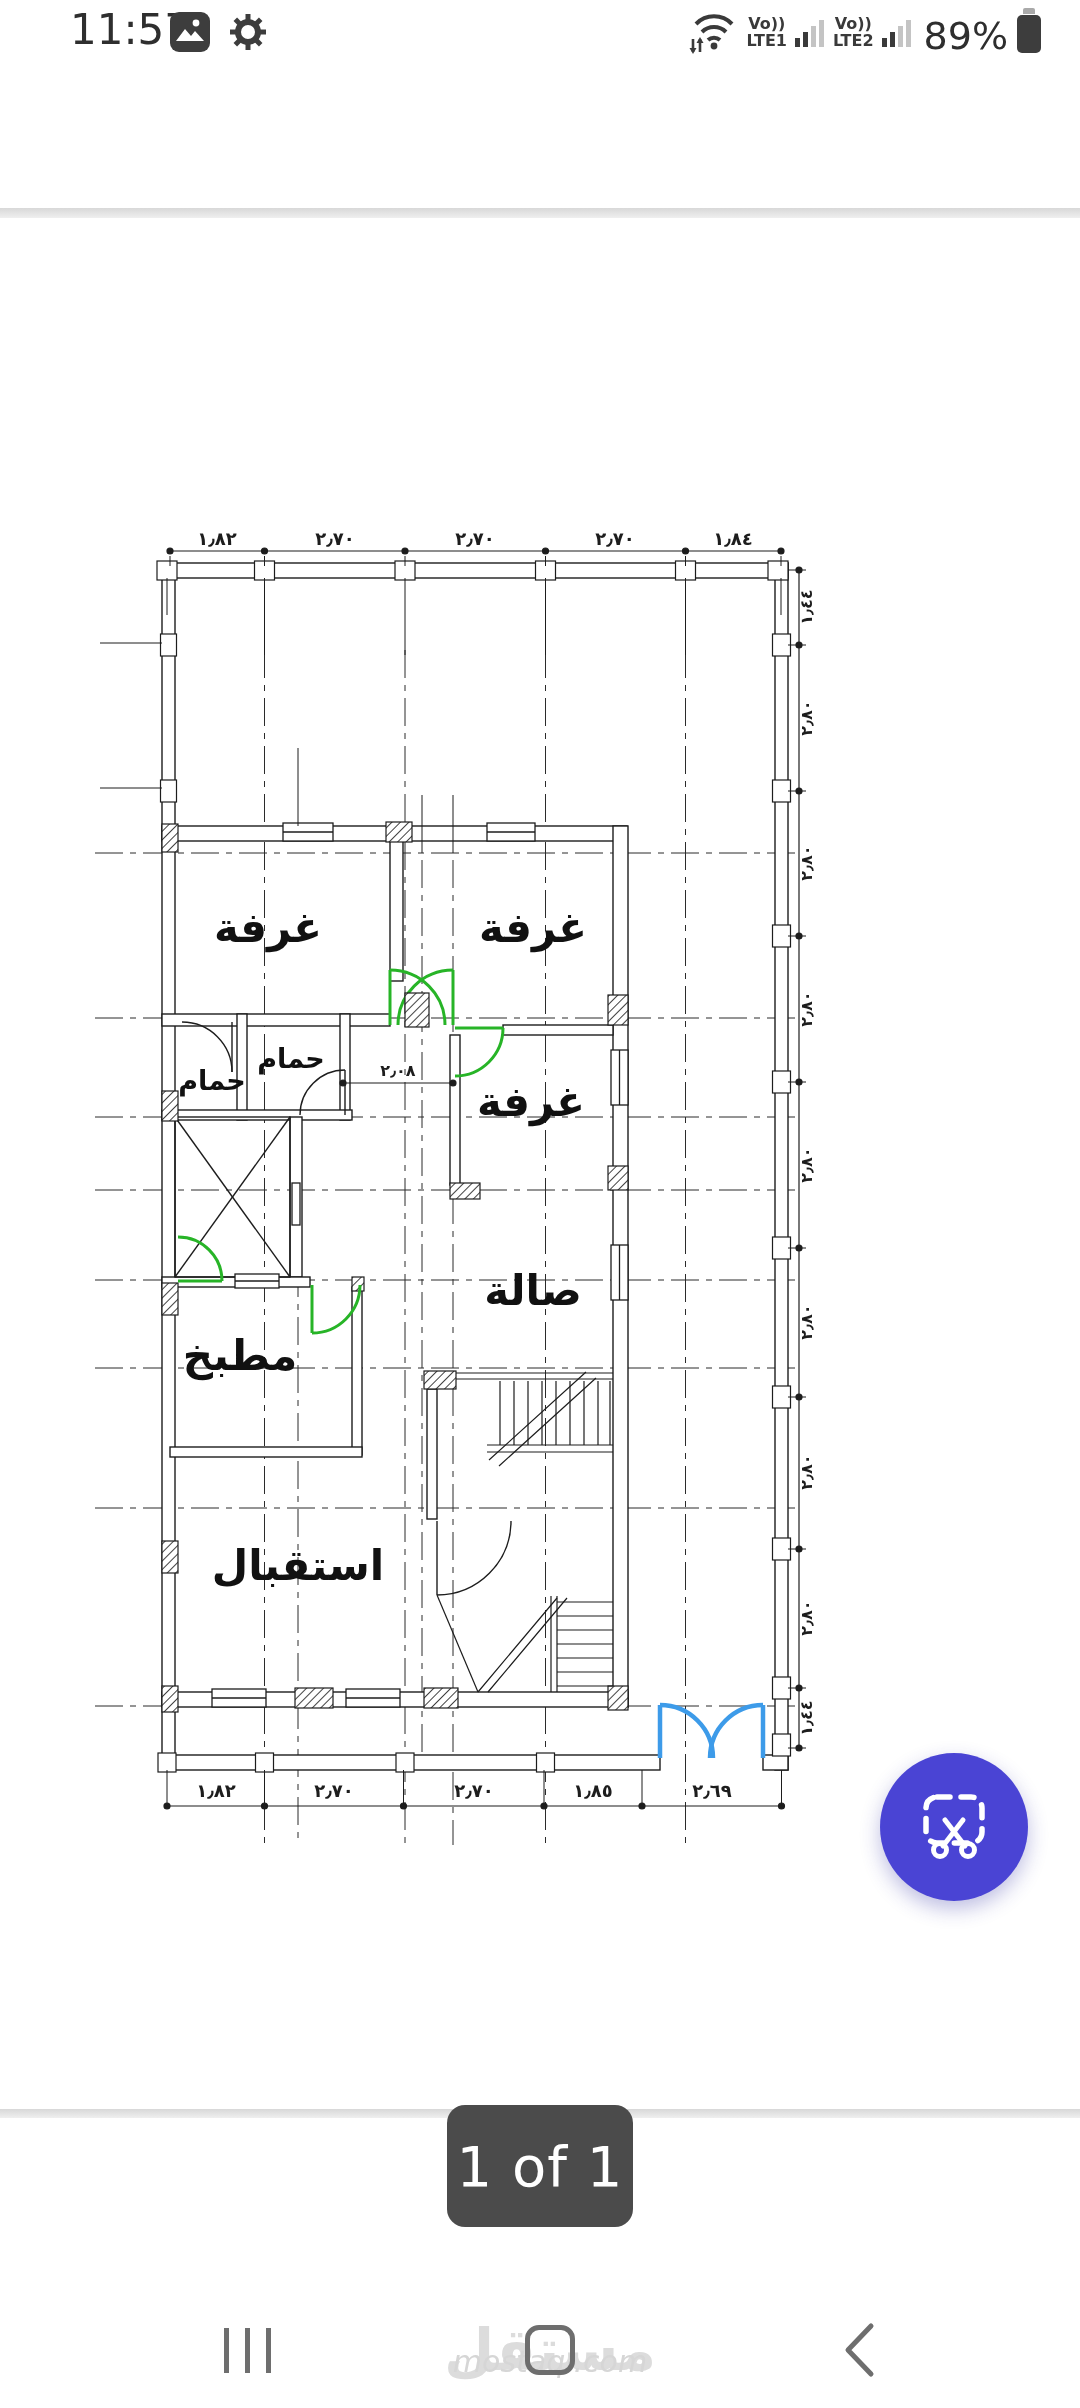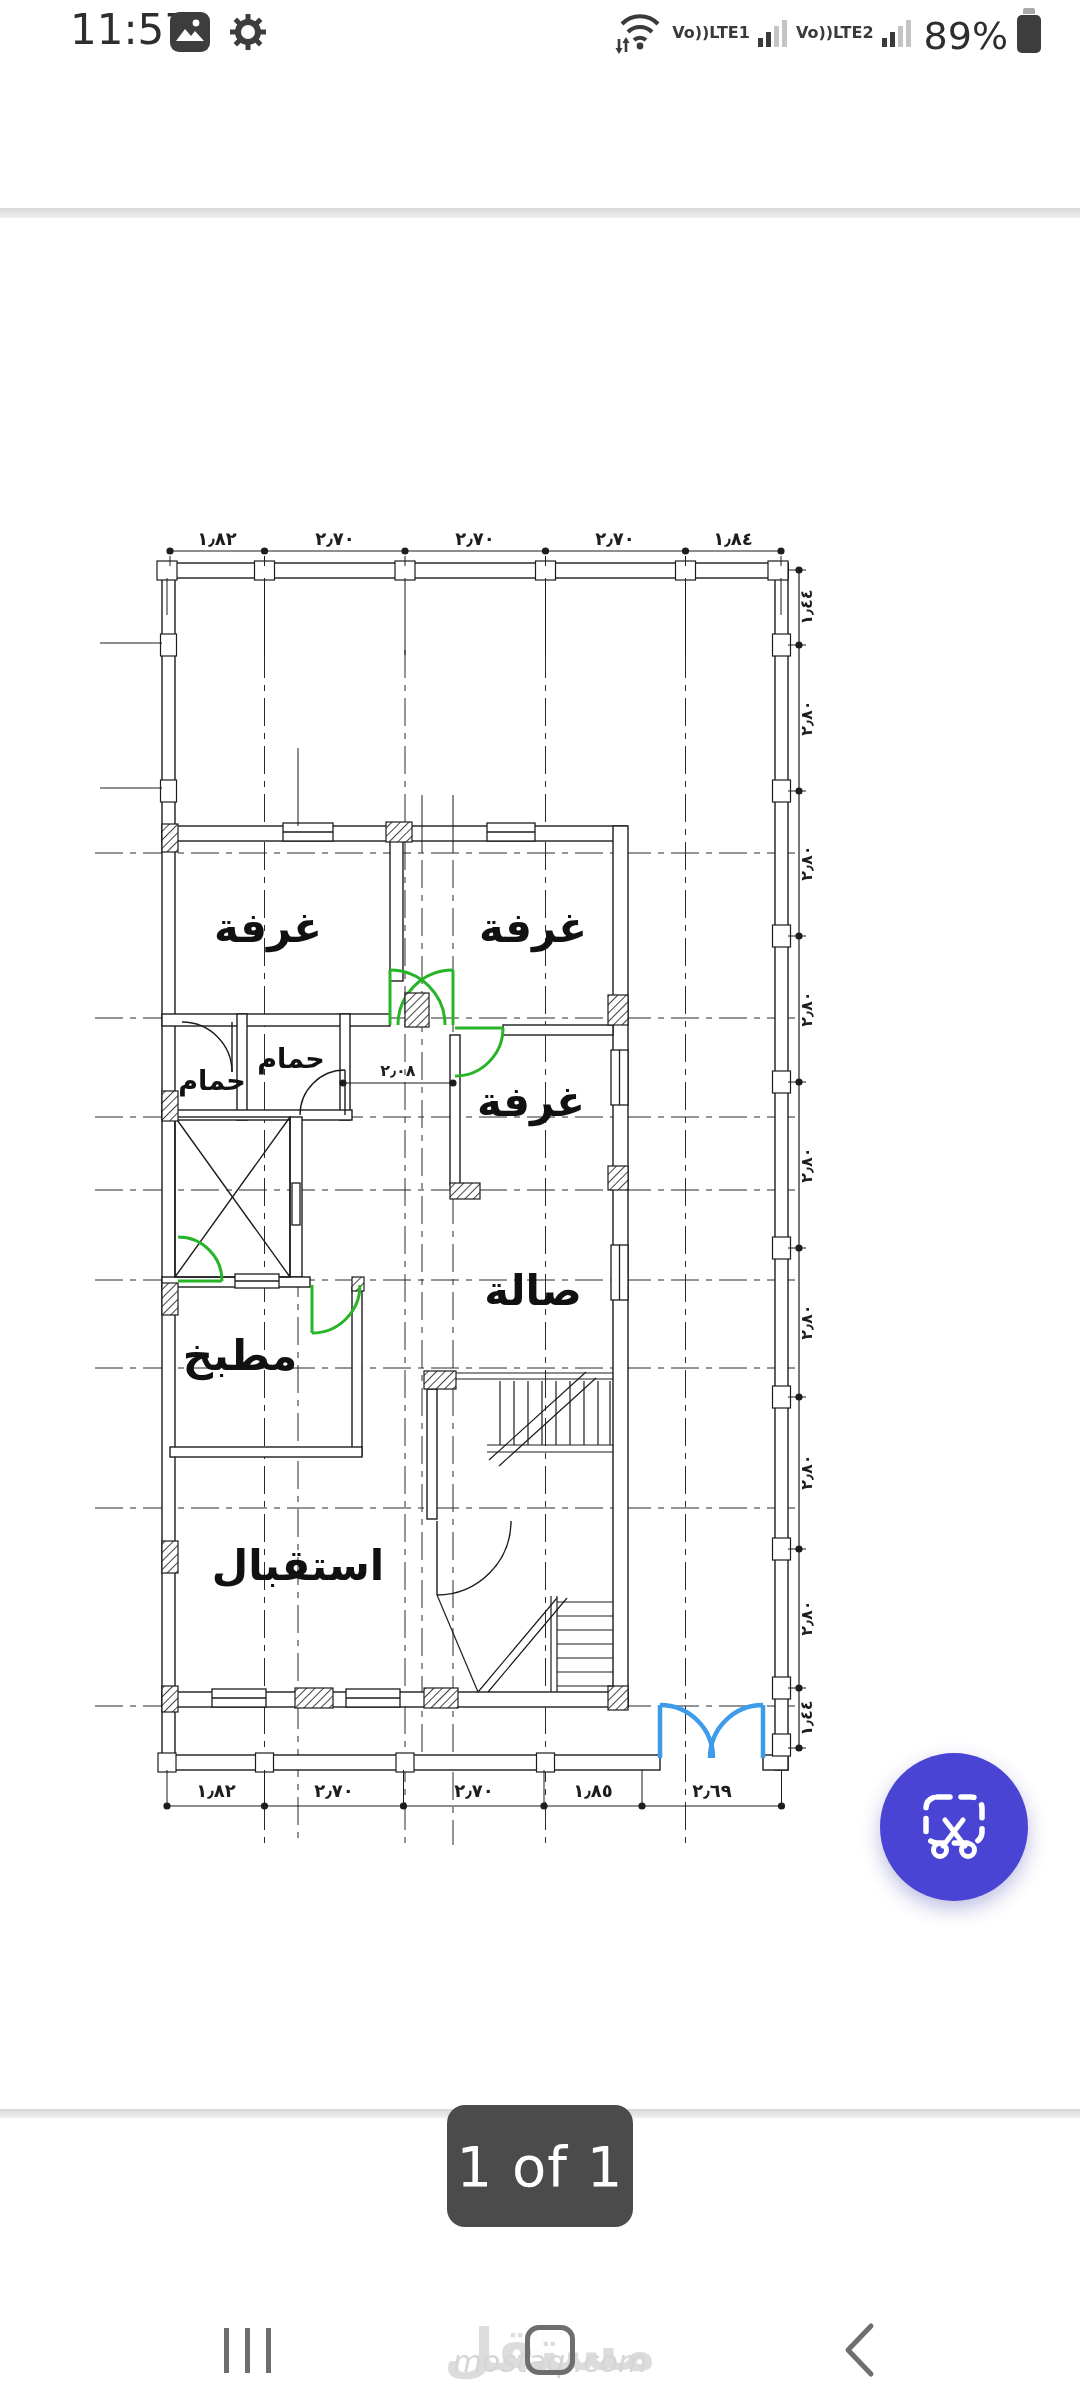--- a/index.html
+++ b/index.html
@@ -3,21 +3,21 @@
 <meta charset="utf-8">
 <style>
   html,body{margin:0;padding:0;background:#fff;}
   .screen{position:relative;width:1080px;height:2408px;background:#fff;overflow:hidden;
           font-family:"DejaVu Sans",sans-serif;}
   
   .statusbar{position:absolute;left:0;top:0;width:1080px;height:64px;}
   .time{position:absolute;left:70px;top:5px;font-size:42px;color:#2e2e2e;}
   .sicon{position:absolute;top:10px;}
   .cluster{position:absolute;right:38px;top:0;height:64px;display:flex;align-items:center;gap:8px;}
-  .simblock{display:flex;align-items:center;line-height:17px;
+  .simblock{display:flex;flex-direction:column;align-items:center;line-height:17px;
             font-size:16px;font-weight:bold;color:#3a3a3a;}
   .pct{font-size:38px;color:#2e2e2e;margin-left:4px;margin-top:7px;}
   .battery{width:26px;height:48px;display:flex;flex-direction:column;align-items:center;}
   .battery .tip{width:12px;height:6px;background:#a9a9a9;border-radius:2px 2px 0 0;}
   .battery .body{width:24px;height:38px;background:#3d3d3d;border-radius:5px;margin-top:1px;}
   
   .band{position:absolute;left:0;width:1080px;background:linear-gradient(#d8d8d8,#efefef);}
   
   .plan-svg{position:absolute;left:0;top:0;pointer-events:none;}
   

